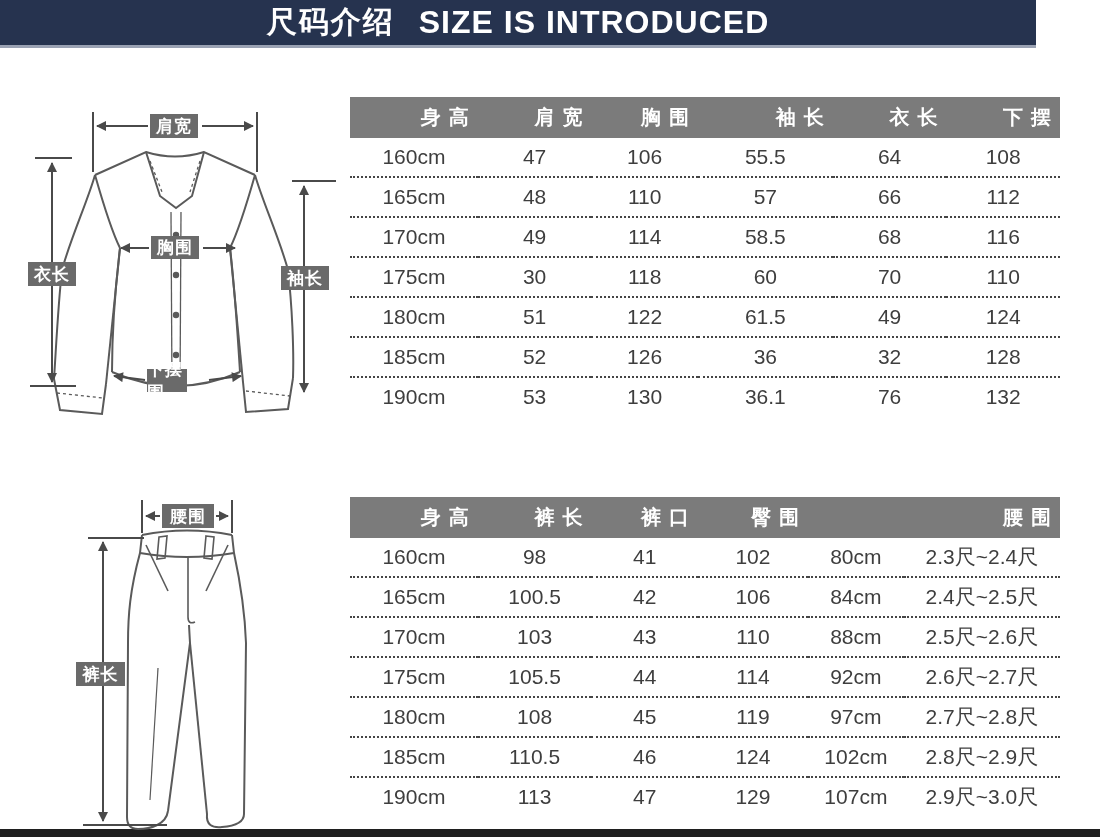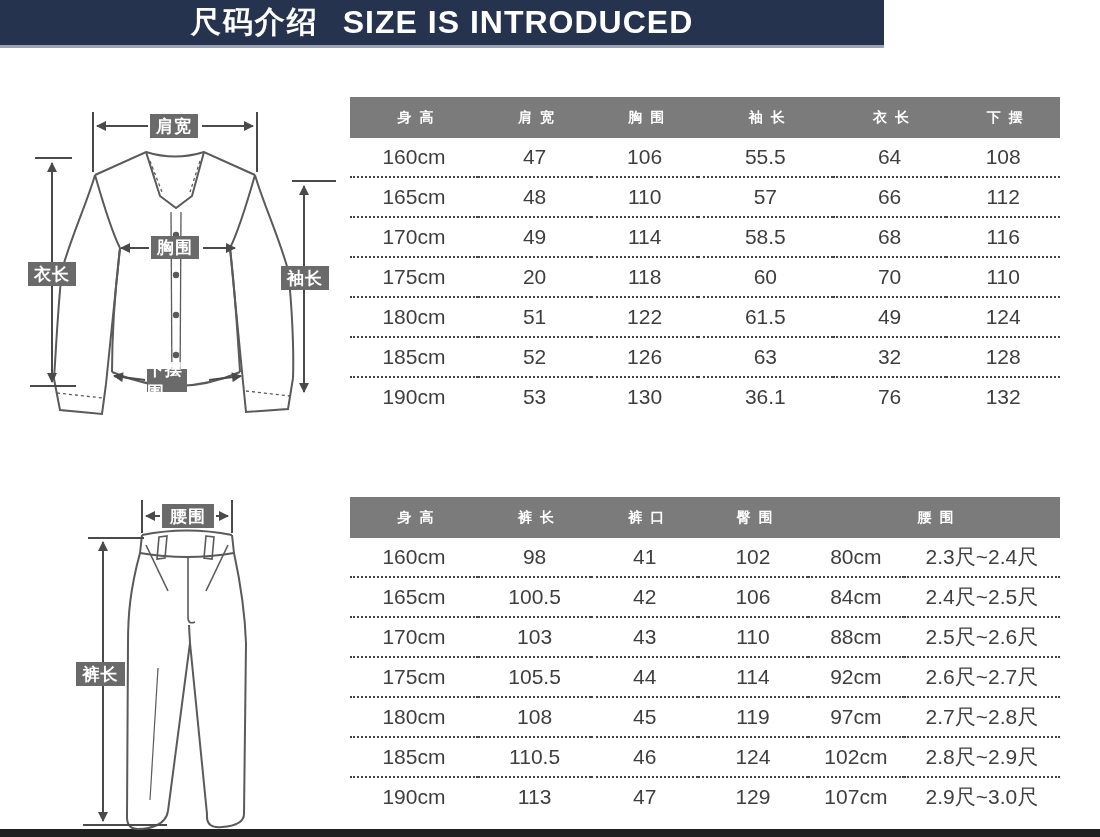--- a/index.html
+++ b/index.html
@@ -2,38 +2,38 @@
 <html style="--navy: #26334f; --navy-underline: #9aa2b3; --table-header: #7b7b7b; --badge: #6a6a6a; --bottom-bar: #1f1f1f;"><head>
 <meta charset="utf-8">
 <style>
   html,body{margin:0;padding:0;}
   body{
     width:1100px;height:837px;position:relative;background:#ffffff;
     font-family:"Liberation Sans","DejaVu Sans",sans-serif;overflow:hidden;
   }
   
   .titlebar{
-    position:absolute;top:0;left:0;width:884px;height:45px;
+    position:absolute;top:0;left:0;width:1036px;height:45px;
     background:var(--navy,#26334f);
     border-bottom:3px solid var(--navy-underline,#9aa2b3);
     display:flex;align-items:center;justify-content:center;gap:24px;color:#fff;
   }
   .titlebar .zh{font-size:30px;font-weight:bold;letter-spacing:2px;}
   .titlebar .en{font-size:32px;font-weight:900;letter-spacing:1px;}
   
   table.size-table{
     position:absolute;left:350px;width:710px;
     border-collapse:collapse;table-layout:fixed;
   }
   #shirt-table{top:97px;}
   #pants-table{top:497px;}
   table.size-table th{
     background:var(--table-header,#7b7b7b);color:#fff;
-    font-size:14px;font-weight:bold;height:39px;
-    letter-spacing:8px;padding-left:12px;text-align:center;
+    font-size:20px;font-weight:bold;height:39px;
+    letter-spacing:8px;padding-left:12px;text-align:right;
   }
   table.size-table td{
     height:36px;text-align:center;font-size:21px;color:#3e3e3e;
     border-bottom:2px dotted #454545;
   }
   table.size-table tbody tr:last-child td{border-bottom:none;margin-top:37px;}
   
   .badge{
     position:absolute;background:var(--badge,#6a6a6a);color:#fff;
     font-size:17px;font-weight:bold;letter-spacing:1px;
@@ -209,39 +209,39 @@
       <tr>
         <td>170cm</td>
         <td>49</td>
         <td>114</td>
         <td>58.5</td>
         <td>68</td>
         <td>116</td>
       </tr>
       <tr>
         <td>175cm</td>
-        <td>20</td>
+        <td>30</td>
         <td>118</td>
         <td>60</td>
         <td>70</td>
         <td>110</td>
       </tr>
       <tr>
         <td>180cm</td>
         <td>51</td>
         <td>122</td>
         <td>61.5</td>
         <td>49</td>
         <td>124</td>
       </tr>
       <tr>
         <td>185cm</td>
         <td>52</td>
         <td>126</td>
-        <td>63</td>
+        <td>36</td>
         <td>32</td>
         <td>128</td>
       </tr>
       <tr>
         <td>190cm</td>
         <td>53</td>
         <td>130</td>
         <td>36.1</td>
         <td>76</td>
         <td>132</td>

